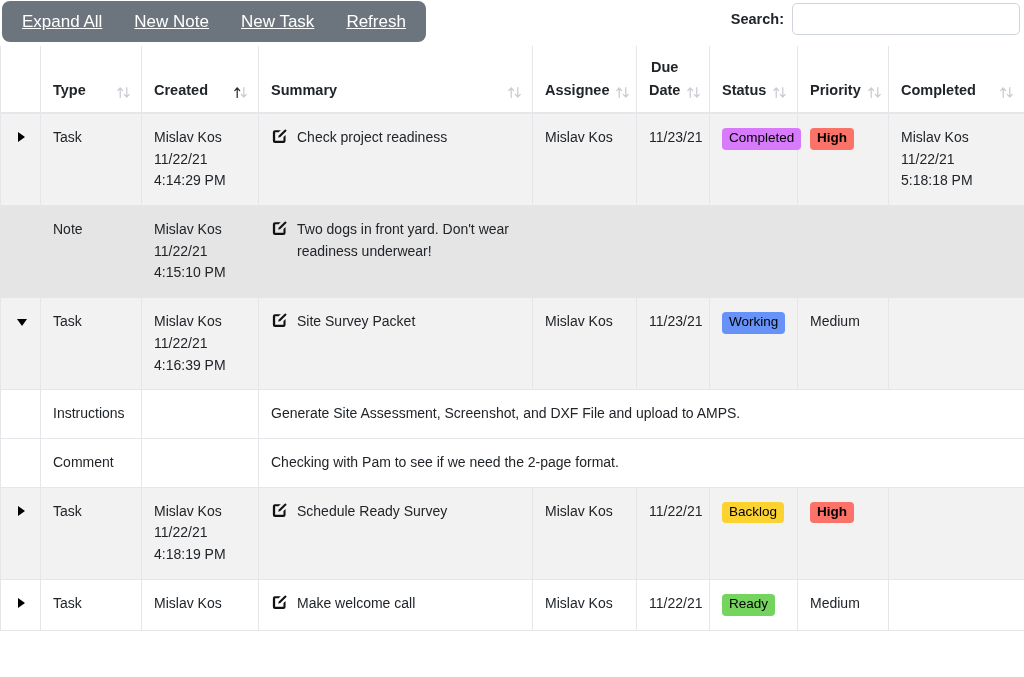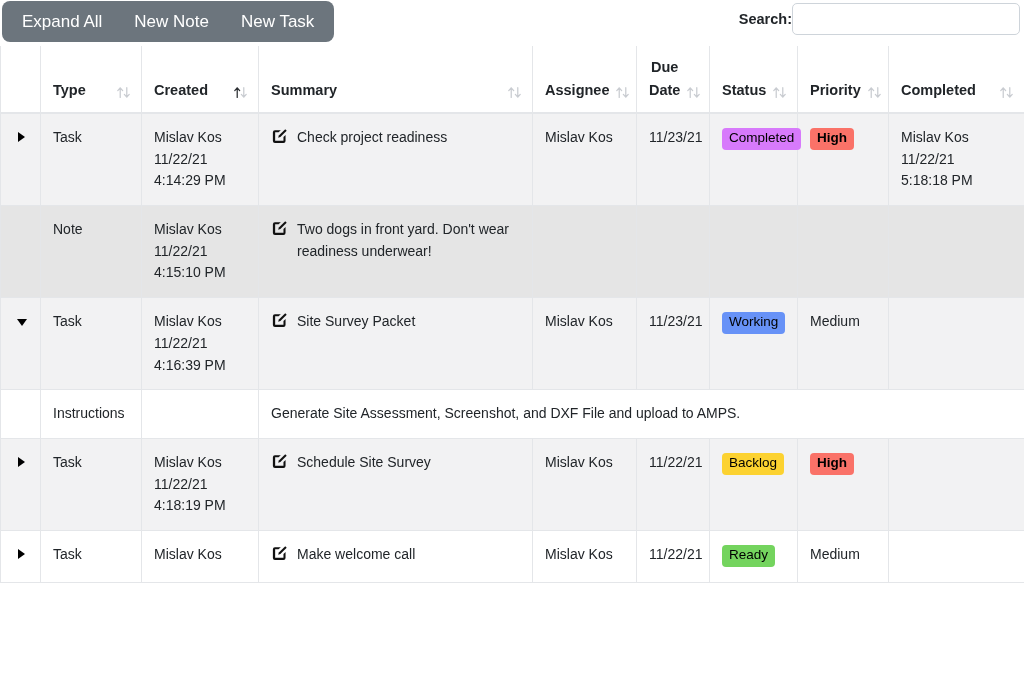--- a/index.html
+++ b/index.html
@@ -28,24 +28,25 @@
   .tbtn {
     color: #ffffff;
     font-size: 17px;
     line-height: 1;
     padding: 0 16px;
     height: 41px;
     display: flex; align-items: center;
     cursor: pointer;
     white-space: nowrap;
     user-select: none;
+    text-decoration: underline;
   }
   .search-wrap {
     position: absolute; right: 4px; top: 3px;
-    display: flex; align-items: center; 
+    display: flex; align-items: center; gap: 8px;
   }
   .search-label { font-size: 14.5px; color: #212529; font-weight: 700; }
   .search-input {
     width: 228px; height: 32px;
     border: 1px solid #ced4da;
     border-radius: 5px;
     background: #fff;
     padding: 4px 8px;
     font-size: 14px;
     font-family: "Liberation Sans", sans-serif;
@@ -129,20 +130,21 @@
 </head>
 <body>
 
 <div id="app">
 
   <div class="topbar">
     <div class="btn-group" id="btn-group">
         <div class="tbtn">Expand All</div>
         <div class="tbtn">New Note</div>
         <div class="tbtn">New Task</div>
+        <div class="tbtn">Refresh</div>
       </div>
 
     <div class="search-wrap">
       <span class="search-label">Search:</span>
       <input class="search-input" type="text" placeholder="" style="">
     </div>
   </div>
 
   <div class="tbl-wrap">
     <table class="grid">
@@ -323,35 +325,41 @@
             <td><span class="badge" style="background:#6792f7">Working</span></td>
             <td><span class="plain-val">Medium</span></td>
             <td></td>
           </tr>
           <tr class="r-white">
             <td></td>
             <td><span class="sub-label">Instructions</span></td>
             <td></td>
             <td colspan="6"><span>Generate Site Assessment, Screenshot, and DXF File and upload to AMPS.</span></td>
           </tr>
+          <tr class="r-white">
+            <td></td>
+            <td><span class="sub-label">Comment</span></td>
+            <td></td>
+            <td colspan="6"><span>Checking with Pam to see if we need the 2-page format.</span></td>
+          </tr>
           <tr class="r-gray">
             <td class="exp-cell"><span class="tri tri-right"></span></td>
             <td><span>Task</span></td>
             <td>
               <span class="subtext">Mislav Kos</span>
               <span class="subtext">11/22/21</span>
               <span class="subtext">4:18:19 PM</span>
             </td>
             <td>
               <div class="summ-line">
                 <span class="edit-icon"><svg width="17" height="17" viewBox="0 0 18 18">
                     <path d="M2 4.6 A2.2 2.2 0 0 1 4.2 2.4 H10.4 L8.0 4.6 H4.4 V13.4 H13.2 V9.6 L15.4 7.4 V13.8 A2.2 2.2 0 0 1 13.2 16 H4.2 A2.2 2.2 0 0 1 2 13.8 Z" fill="#111"></path>
                     <path d="M15.1 1.3 L16.6 2.8 L9.9 9.5 L7.6 10.2 L8.3 7.9 Z" fill="#111"></path>
                   </svg></span>
-                <span class="summ-text">Schedule Site Survey</span>
+                <span class="summ-text">Schedule Ready Survey</span>
               </div>
             </td>
             <td><span>Mislav Kos</span></td>
             <td><span class="nowrap">11/22/21</span></td>
             <td><span class="badge" style="background:#fcd230">Backlog</span></td>
             <td><span class="badge bold" style="background:#fa7268">High</span></td>
             <td></td>
           </tr>
           <tr class="r-white">
             <td class="exp-cell"><span class="tri tri-right"></span></td>

